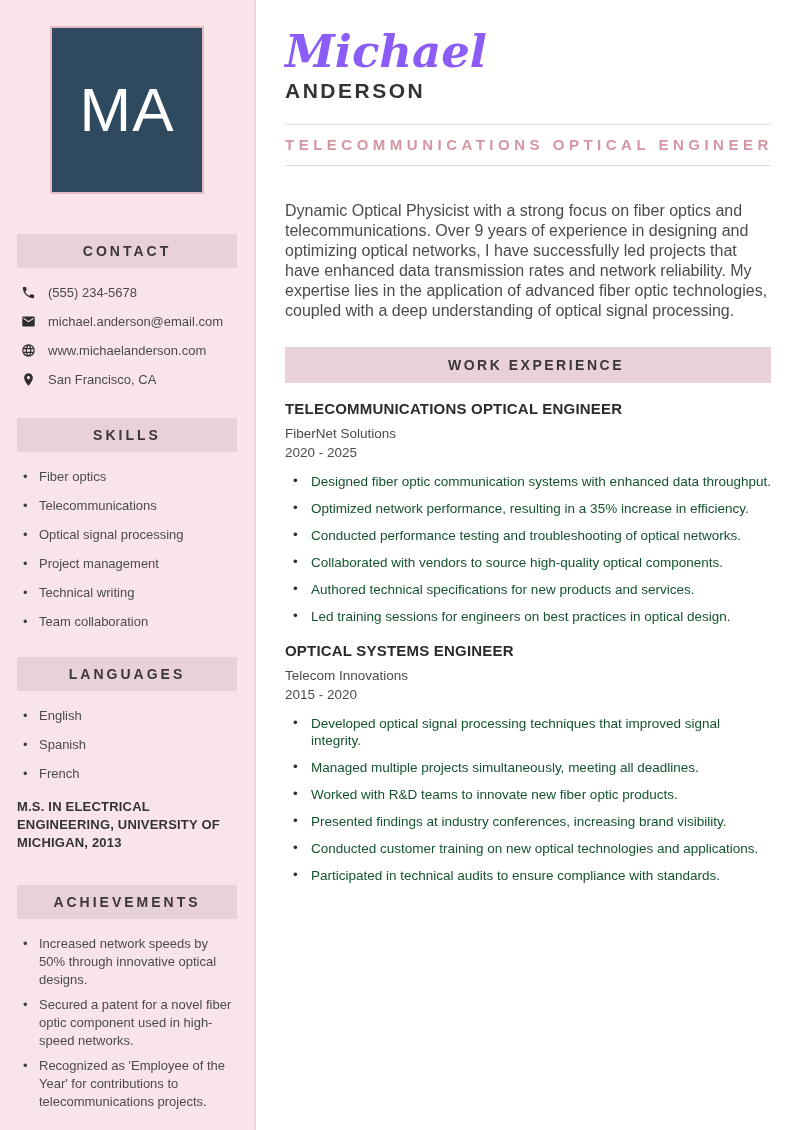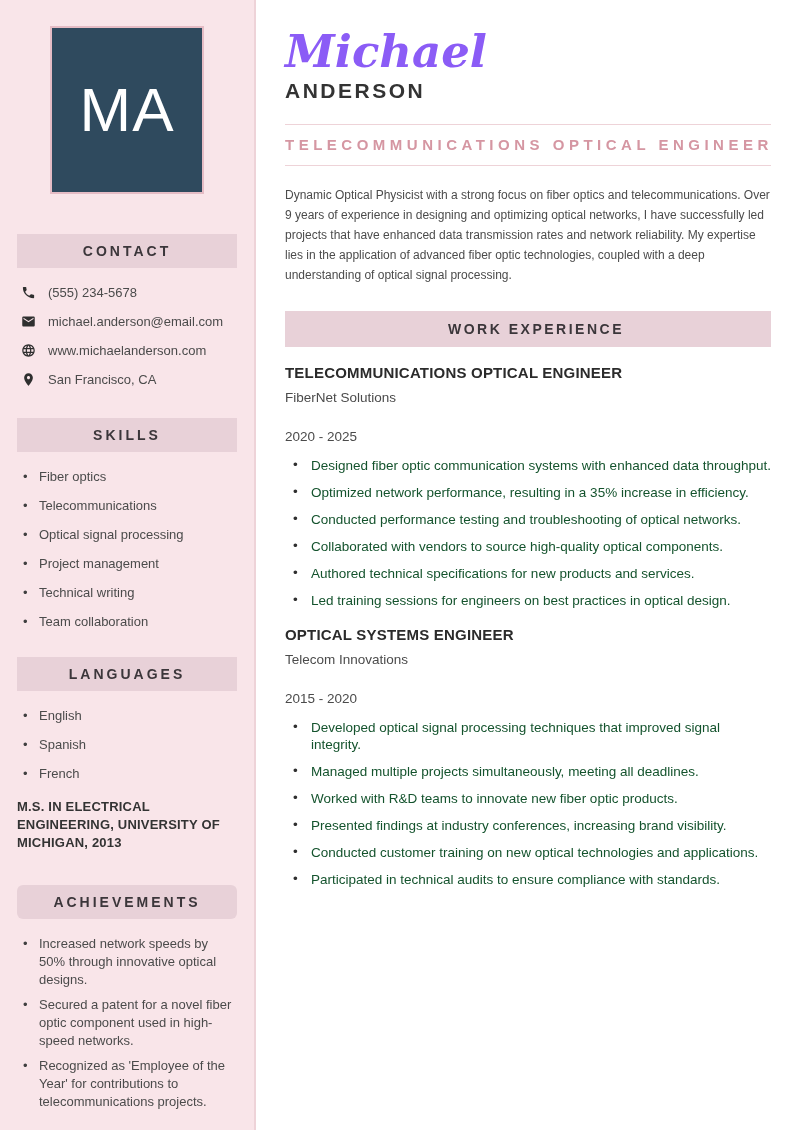--- a/index.html
+++ b/index.html
@@ -52,21 +52,21 @@
     height: 34px;
     display: flex; align-items: center; justify-content: center;
     font-size: 14px; font-weight: bold;
     letter-spacing: 3px;
     color: var(--heading-dark);
   }
   .contact-header   { margin-top: 40px; }
   .skills-header    { margin-top: 31px; }
   .languages-header { margin-top: 26px; }
   .education-header { margin-top: 28px; }
-  .achievements-header { margin-top: 33px; border-radius: 6px; }
+  .achievements-header { margin-top: 33px; }
 
   .contact-list { list-style: none; margin-top: 16px; padding: 0 0 0 4px; }
   .contact-list li {
     display: flex; align-items: center; gap: 12px;
     font-size: 13px; color: var(--body-text);
     margin-bottom: 13px;
     min-height: 16px;
   }
   .contact-list .icon { width: 15px; height: 15px; flex: 0 0 15px; display: inline-flex; }
   .contact-list .icon svg { width: 15px; height: 15px; fill: #2f2f2f; }
@@ -121,43 +121,43 @@
     padding: 11px 0;
     text-align: center;
   }
   .job-headline {
     color: var(--accent-pink);
     font-size: 15px; font-weight: bold;
     letter-spacing: 4.5px;
     white-space: nowrap;
   }
   .summary {
-    margin-top: 19px;
-    font-size: 12px;
+    margin-top: 35px;
+    font-size: 16px;
     line-height: 20px;
     color: var(--body-text);
   }
   .work-header {
     margin-top: 26px;
     background: var(--bar-bg);
     height: 36px;
     display: flex; align-items: center; justify-content: center;
     font-size: 14px; font-weight: bold;
     letter-spacing: 2.5px;
     color: var(--heading-dark);
     padding-left: 16px;
   }
   .job { margin-top: 17px; }
   .job-title {
     font-size: 15px; font-weight: bold;
     color: #2b2b2b;
     letter-spacing: 0.2px;
   }
   .job-company { font-size: 13.5px; color: var(--body-text); margin-top: 9px; }
-  .job-dates   { font-size: 13.5px; color: var(--body-text); margin-top: 24px; }
+  .job-dates   { font-size: 13.5px; color: var(--body-text); margin-top: 4px; }
   .job-bullets { list-style: none; margin-top: 13px; padding-left: 8px; }
   .job-bullets li {
     position: relative;
     padding-left: 18px;
     font-size: 13.5px;
     color: #14532d;
     margin-bottom: 10px;
     line-height: 17px;
   }
   .job-bullets li::before {

